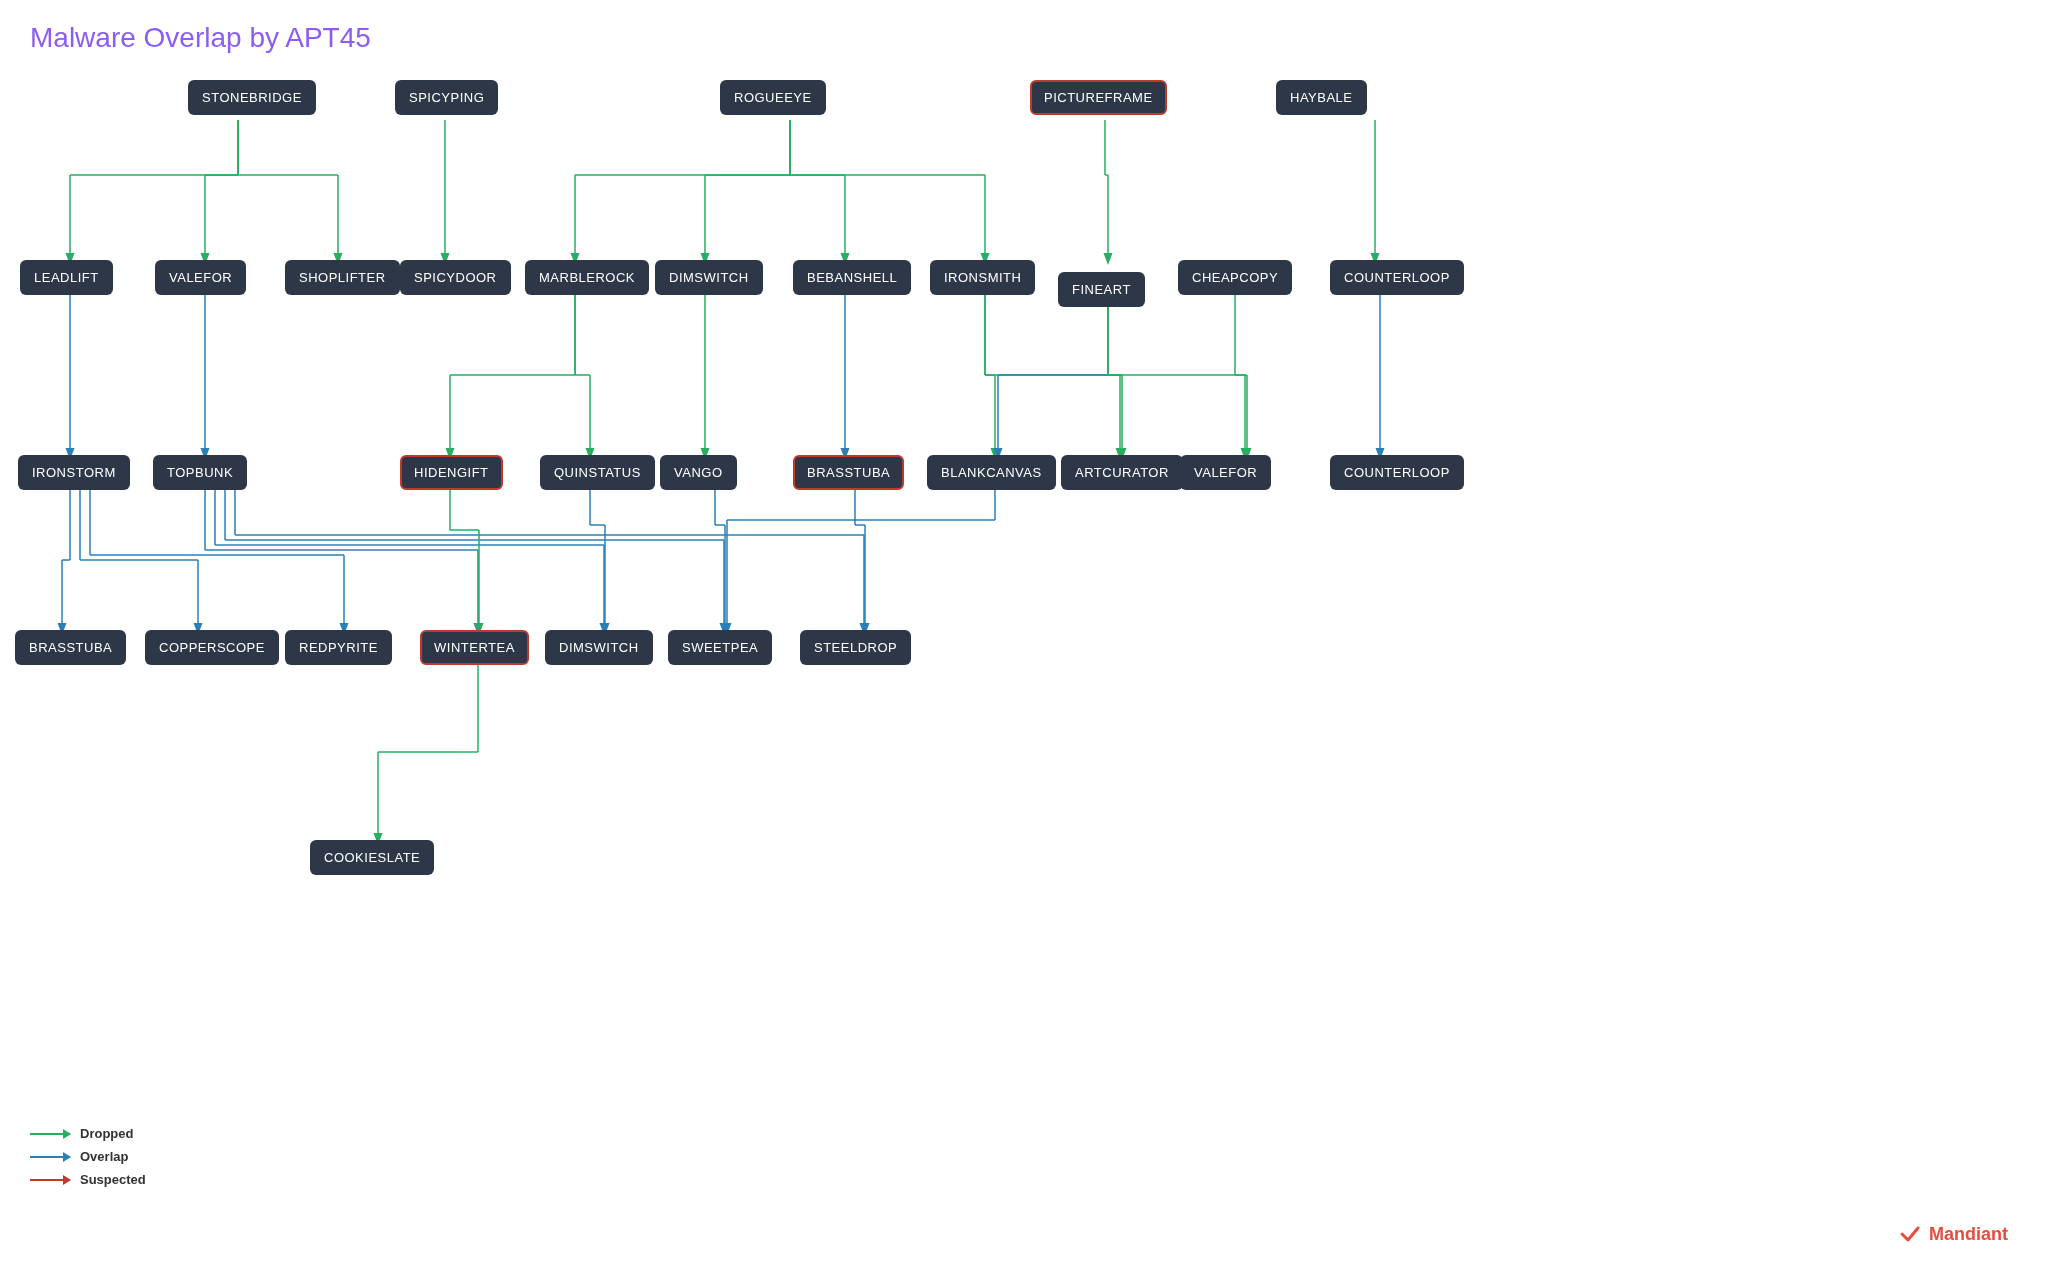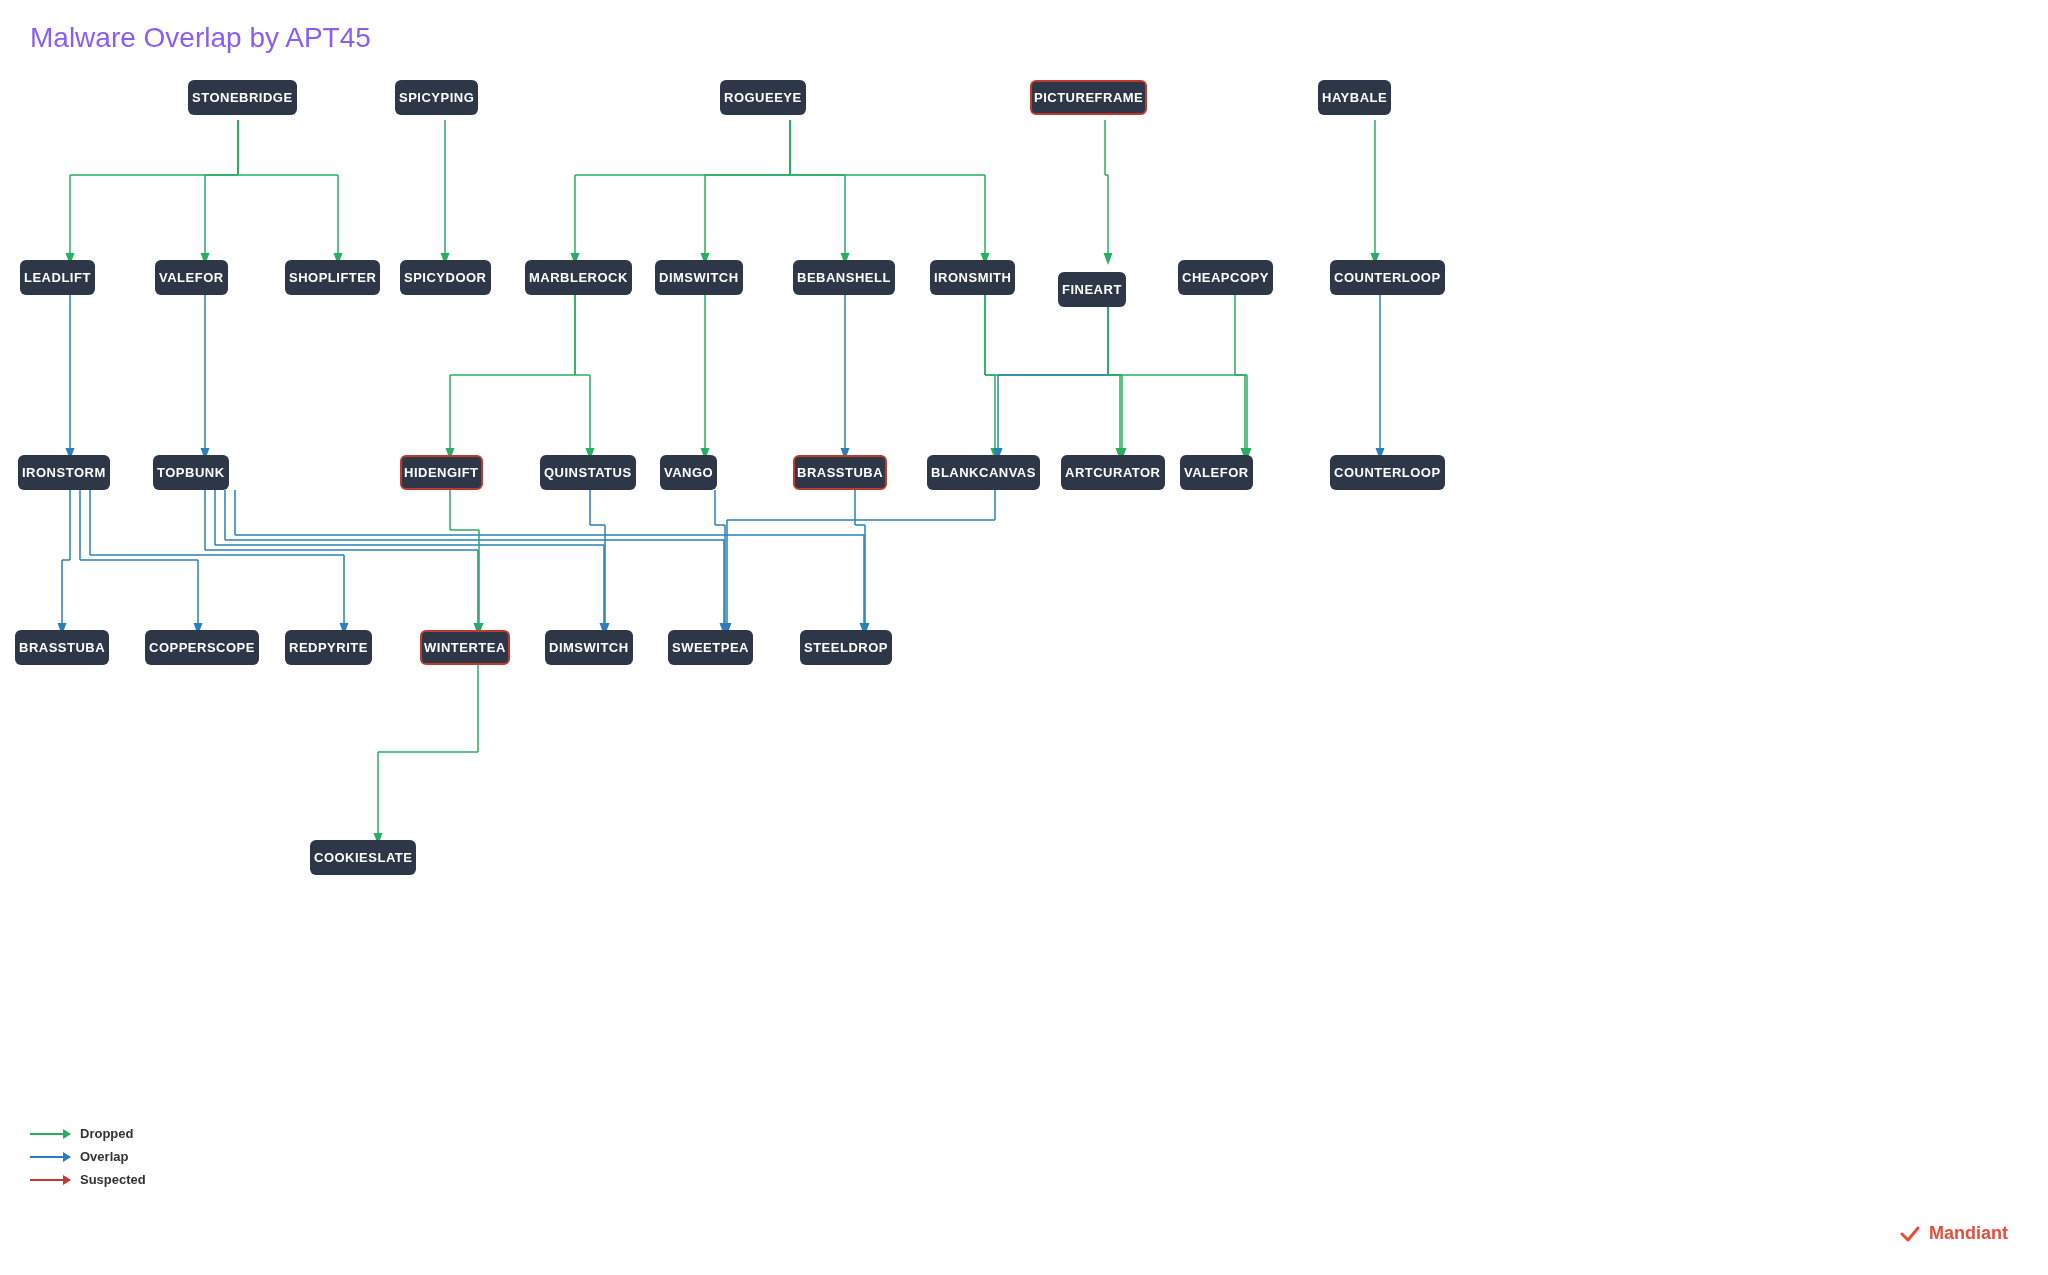--- a/index.html
+++ b/index.html
@@ -17,23 +17,23 @@
       left: 30px;
       font-size: 28px;
       font-weight: 400;
       color: #8b5cf6;
     }
     .node {
       position: absolute;
       background: #2d3748;
       color: #ffffff;
       border-radius: 6px;
-      padding: 8px 2px;
+      padding: 8px 12px;
       font-size: 13px;
-      font-weight: 700;
+      font-weight: 400;
       letter-spacing: 0.5px;
       white-space: nowrap;
       text-align: center;
       border: 2px solid transparent;
     }
     .node.suspected {
       border: 2px solid #c0392b;
     }
     svg.connections {
       position: absolute;
@@ -77,21 +77,21 @@
     .legend-line.suspected { background: #c0392b; }
     .legend-line.suspected::after { border-left-color: #c0392b; }
     .mandiant-logo {
       position: absolute;
       bottom: 30px;
       right: 40px;
       font-size: 18px;
       color: #e74c3c;
       font-weight: bold;
       display: flex;
-      align-items: flex-start;
+      align-items: center;
       gap: 8px;
     }
   </style>
 </head>
 <body>
 
 <h1 class="page-title">Malware Overlap by APT45</h1>
 
 <svg class="connections">
 
@@ -232,21 +232,21 @@
     <marker id="blue-arrow" markerWidth="8" markerHeight="8" refX="6" refY="3" orient="auto">
       <path d="M0,0 L0,6 L8,3 z" fill="#2980b9"></path>
     </marker>
   </defs>
 </svg>
 
 <div class="node" style="left:188px;top:80px">STONEBRIDGE</div>
 <div class="node" style="left:395px;top:80px">SPICYPING</div>
 <div class="node" style="left:720px;top:80px">ROGUEEYE</div>
 <div class="node suspected" style="left:1030px;top:80px">PICTUREFRAME</div>
-<div class="node" style="left:1318px;top:80px">HAYBALE</div>
+<div class="node" style="left:1276px;top:80px">HAYBALE</div>
 
 <div class="node" style="left:20px;top:260px">LEADLIFT</div>
 <div class="node" style="left:155px;top:260px">VALEFOR</div>
 <div class="node" style="left:285px;top:260px">SHOPLIFTER</div>
 <div class="node" style="left:400px;top:260px">SPICYDOOR</div>
 <div class="node" style="left:525px;top:260px">MARBLEROCK</div>
 <div class="node" style="left:655px;top:260px">DIMSWITCH</div>
 <div class="node" style="left:793px;top:260px">BEBANSHELL</div>
 <div class="node" style="left:930px;top:260px">IRONSMITH</div>
 <div class="node" style="left:1058px;top:272px">FINEART</div>

